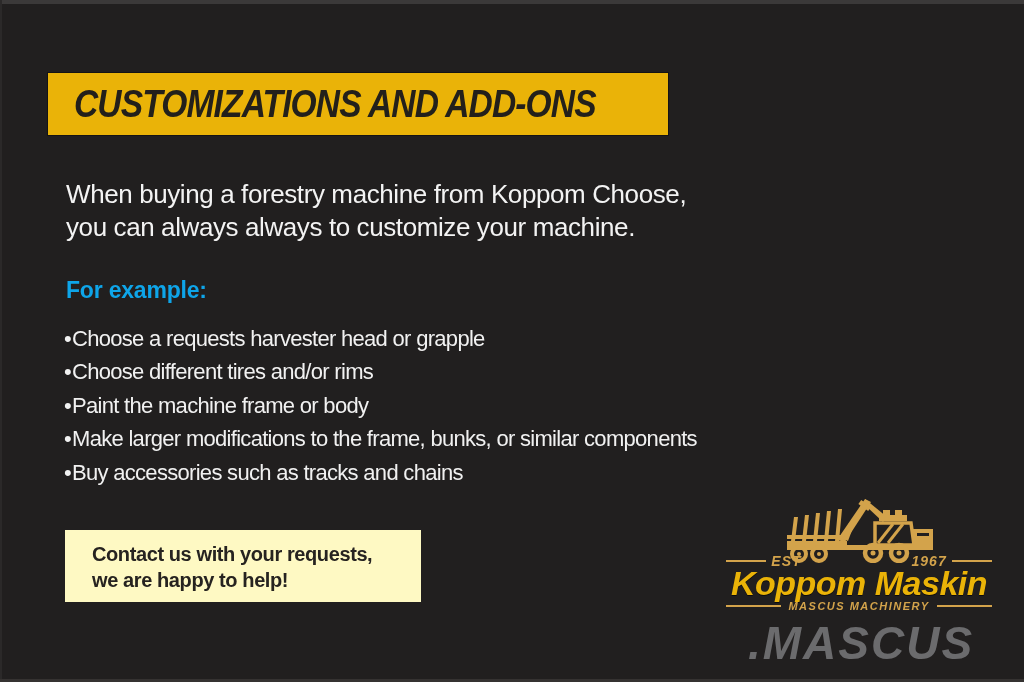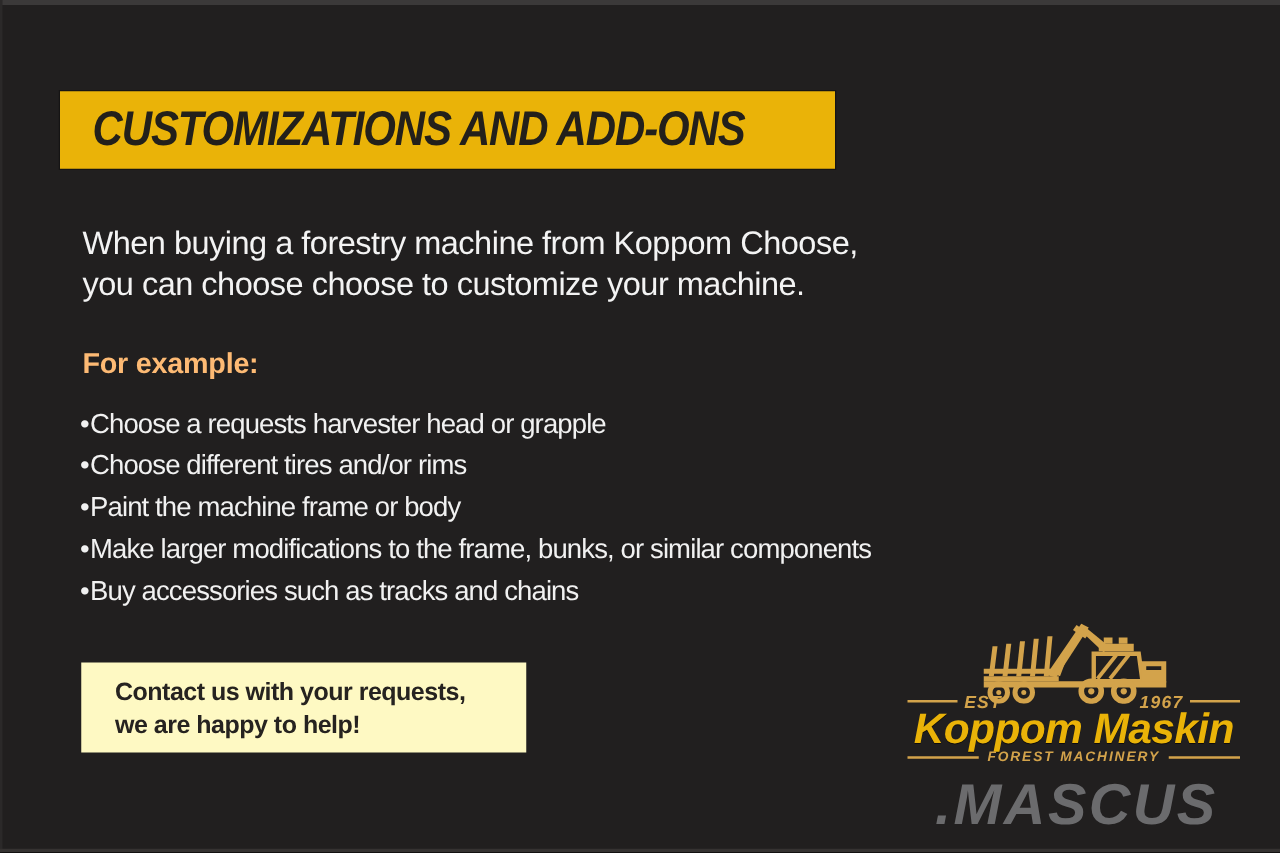--- a/index.html
+++ b/index.html
@@ -51,21 +51,21 @@
     color: #f3f3f3;
     font-size: 26px;
     line-height: 33px;
     letter-spacing: -0.4px;
     white-space: nowrap;
   }
 
   
   .for-example {
     position: absolute; left: 66px; top: 277px;
-    color: #fdba74;
+    color: #0ea5e9;
     font-size: 23px;
     font-weight: bold;
     letter-spacing: -0.2px;
   }
 
   
   .bullets {
     position: absolute; left: 64px; top: 322px;
     margin: 0; padding: 0; list-style: none;
   }
@@ -151,21 +151,21 @@
 <div class="slide">
   <div class="edge-top"></div>
   <div class="edge-left"></div>
 
   <div class="title-banner">
     <span class="title-text">CUSTOMIZATIONS AND ADD-ONS</span>
   </div>
 
   <div class="intro">
     <div>When buying a forestry machine from Koppom Choose,</div>
-    <div>you can choose choose to customize your machine.</div>
+    <div>you can always always to customize your machine.</div>
   </div>
 
   <div class="for-example">For example:</div>
 
   <ul class="bullets">
     <li>
       <span class="dot">•</span>
       <span>Choose a requests harvester head or grapple</span>
     </li>
     <li>
@@ -236,21 +236,21 @@
       <span class="lbl">EST</span>
       <span class="midgap"></span>
       <span class="lbl">1967</span>
       <span class="hline"></span>
     </div>
 
     <div class="name-row">Koppom Maskin</div>
 
     <div class="tagline-row">
       <span class="hline"></span>
-      <span class="lbl">FOREST MACHINERY</span>
+      <span class="lbl">MASCUS MACHINERY</span>
       <span class="hline"></span>
     </div>
   </div>
 
   <div class="mascus">.MASCUS</div>
 
   <div class="edge-bottom"></div>
 </div>
 
 </body></html>

